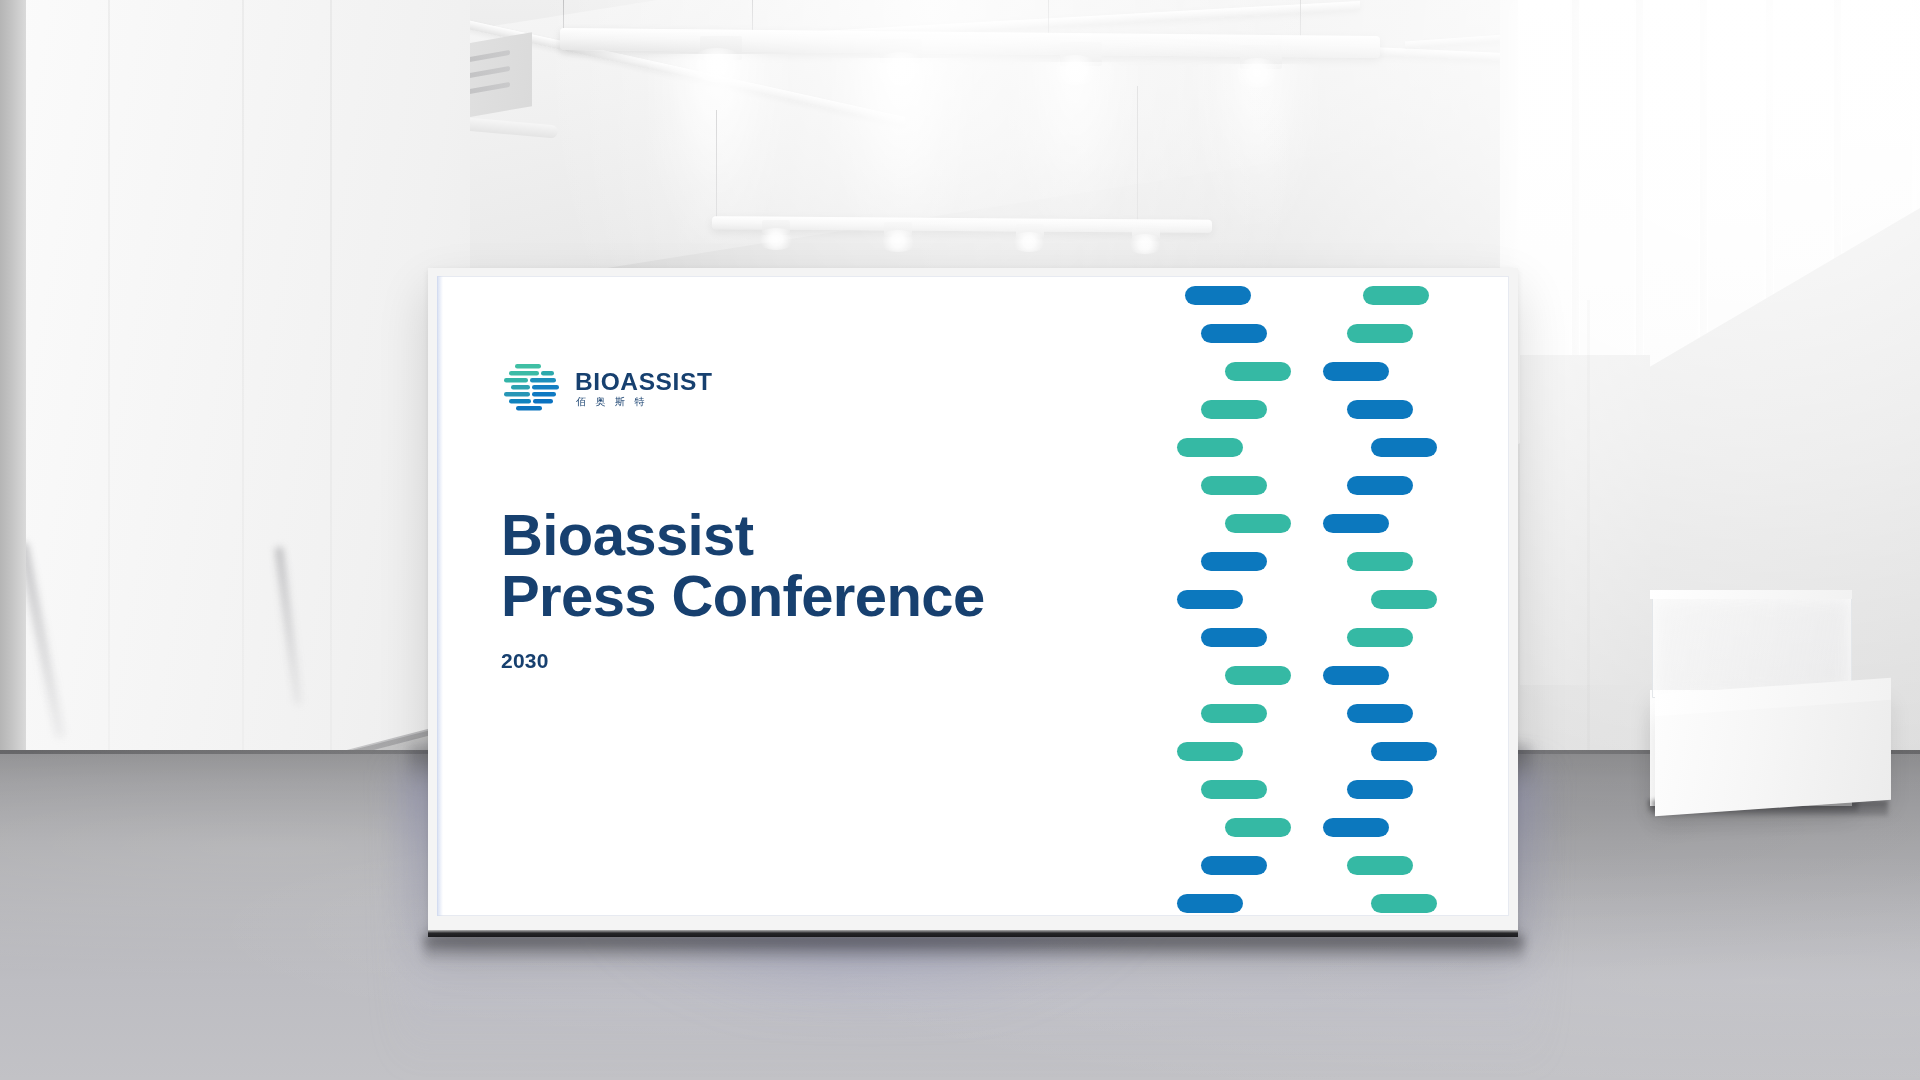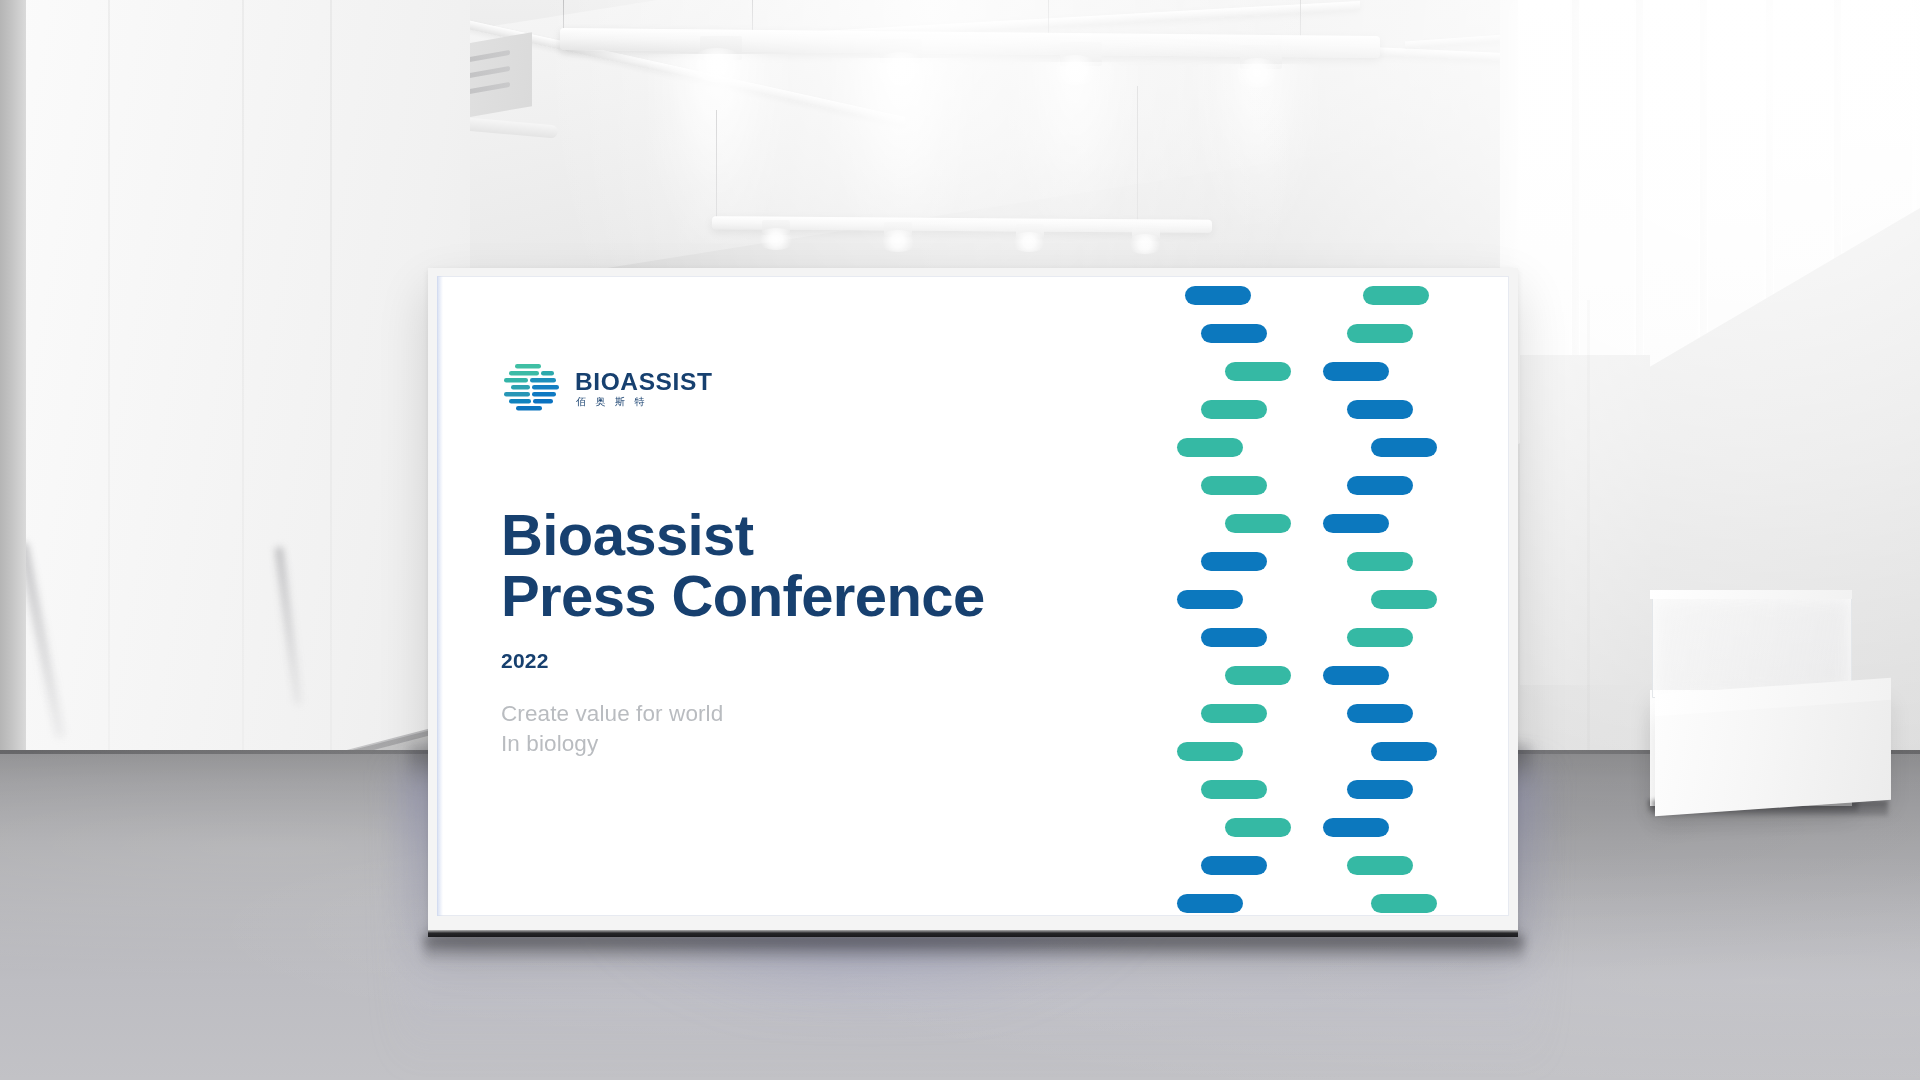--- a/index.html
+++ b/index.html
@@ -435,23 +435,21 @@
           </g>
         </svg>
         <div class="logo-words">
           <div class="logo-name">BIOASSIST</div>
           <div class="logo-cn">佰奥斯特</div>
         </div>
       </div>
 
       <div class="title">Bioassist
 Press Conference</div>
-      <div class="year">2022</div>
-      <div class="tagline">Create value for world
-In biology</div>
+      <div class="year">2030</div>
 
       <div class="dna">
         <svg id="dna-svg" viewBox="0 0 272 654" preserveAspectRatio="xMidYMid meet" xmlns="http://www.w3.org/2000/svg" aria-hidden="true">
             <rect x="18" y="6" width="66" height="19" rx="10" ry="10" fill="#0C78BE"></rect>
             <rect x="34" y="44" width="66" height="19" rx="10" ry="10" fill="#0C78BE"></rect>
             <rect x="58" y="82" width="66" height="19" rx="10" ry="10" fill="#35B9A4"></rect>
             <rect x="34" y="120" width="66" height="19" rx="10" ry="10" fill="#35B9A4"></rect>
             <rect x="10" y="158" width="66" height="19" rx="10" ry="10" fill="#35B9A4"></rect>
             <rect x="34" y="196" width="66" height="19" rx="10" ry="10" fill="#35B9A4"></rect>
             <rect x="58" y="234" width="66" height="19" rx="10" ry="10" fill="#35B9A4"></rect>

